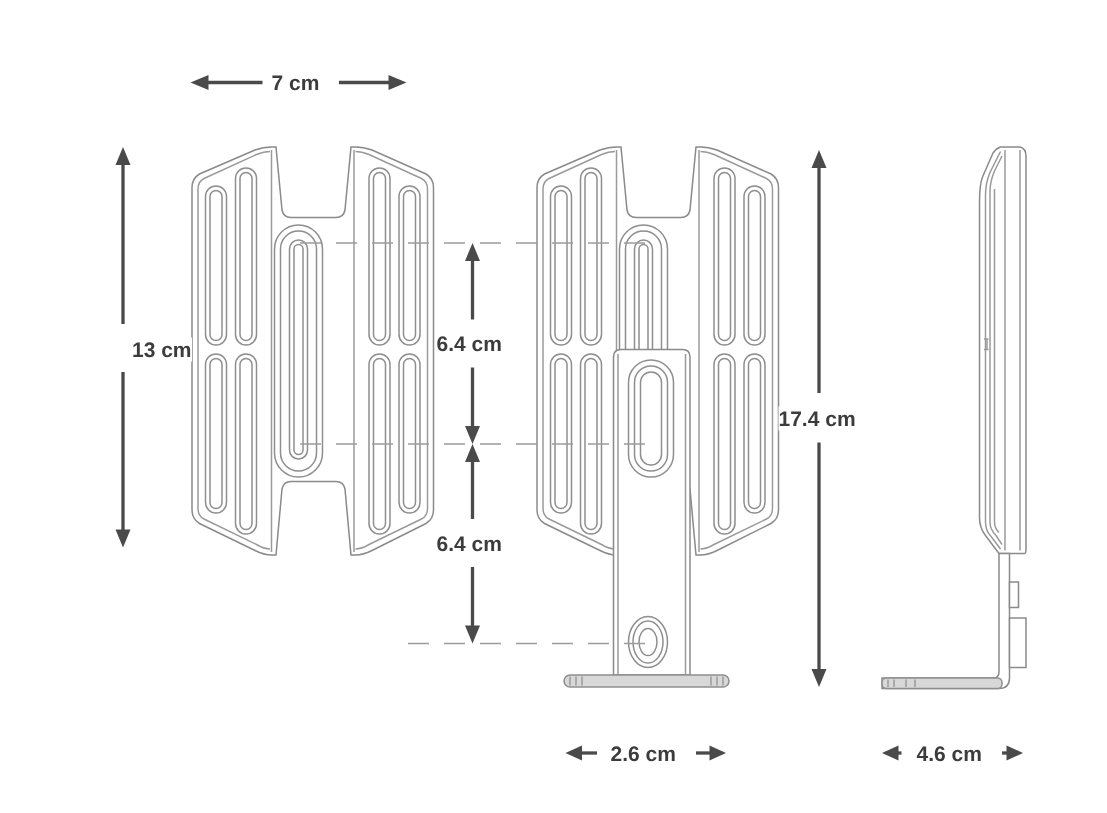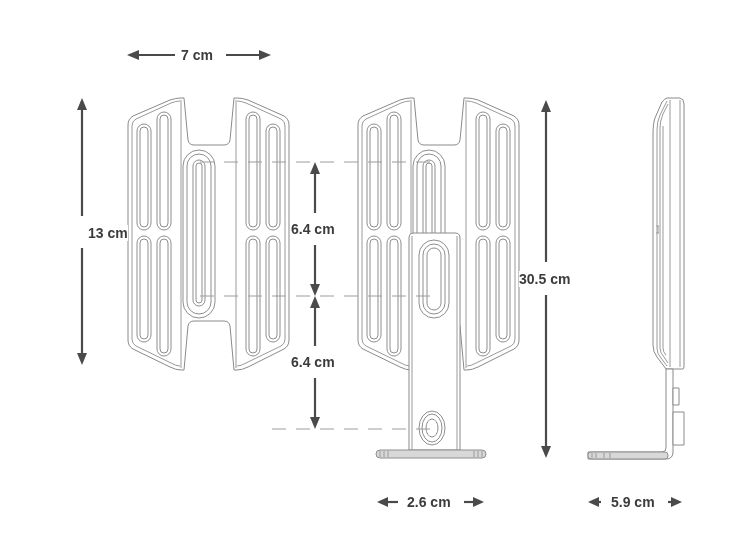--- a/index.html
+++ b/index.html
@@ -179,15 +179,15 @@
     <polygon class="head" points="588,502 599,497 599,507"></polygon>
     <line class="arrow" x1="668" y1="502" x2="674" y2="502"></line>
     <polygon class="head" points="682,502 671,497 671,507"></polygon>
   </g>
 </svg>
 
 <div class="dim-label" style="left:181px; top:47px;">7 cm</div>
 <div class="dim-label" style="left:60px; top:225px;margin-left:28px;">13 cm</div>
 <div class="dim-label" style="left:291px; top:221px;">6.4 cm</div>
 <div class="dim-label" style="left:291px; top:354px;">6.4 cm</div>
-<div class="dim-label" style="left:519px; top:271px;">30.5 cm</div>
+<div class="dim-label" style="left:519px; top:271px;">17.4 cm</div>
 <div class="dim-label" style="left:407px; top:494px;">2.6 cm</div>
-<div class="dim-label" style="left:611px; top:494px;">5.9 cm</div>
+<div class="dim-label" style="left:611px; top:494px;">4.6 cm</div>
 
 </body></html>

